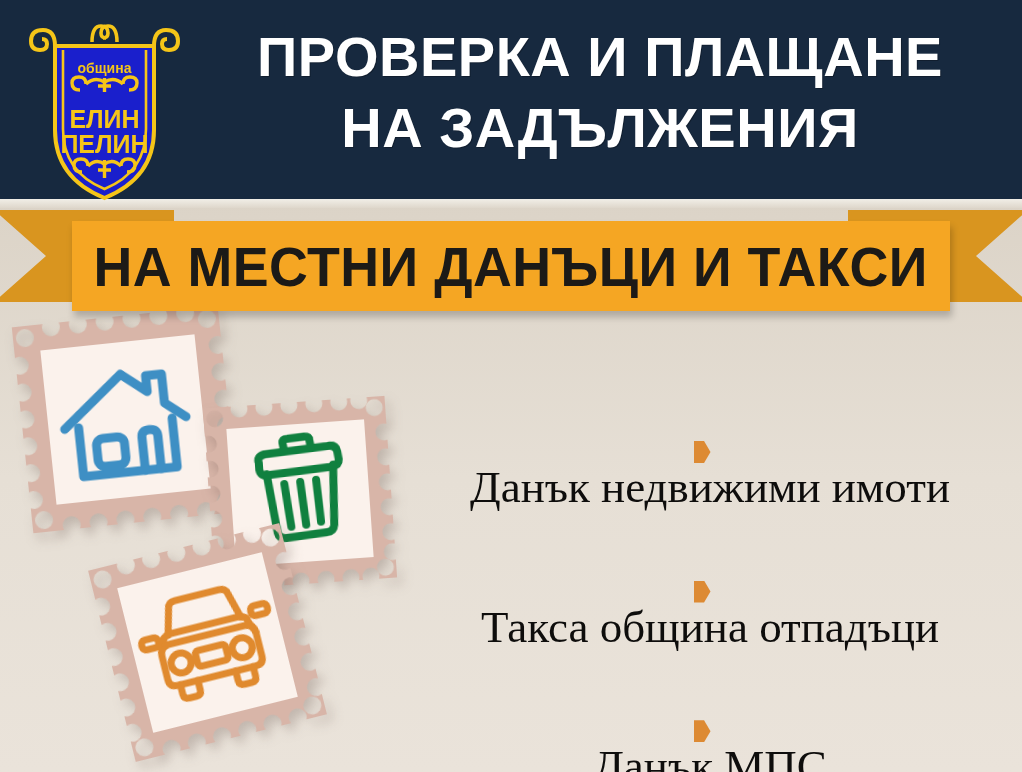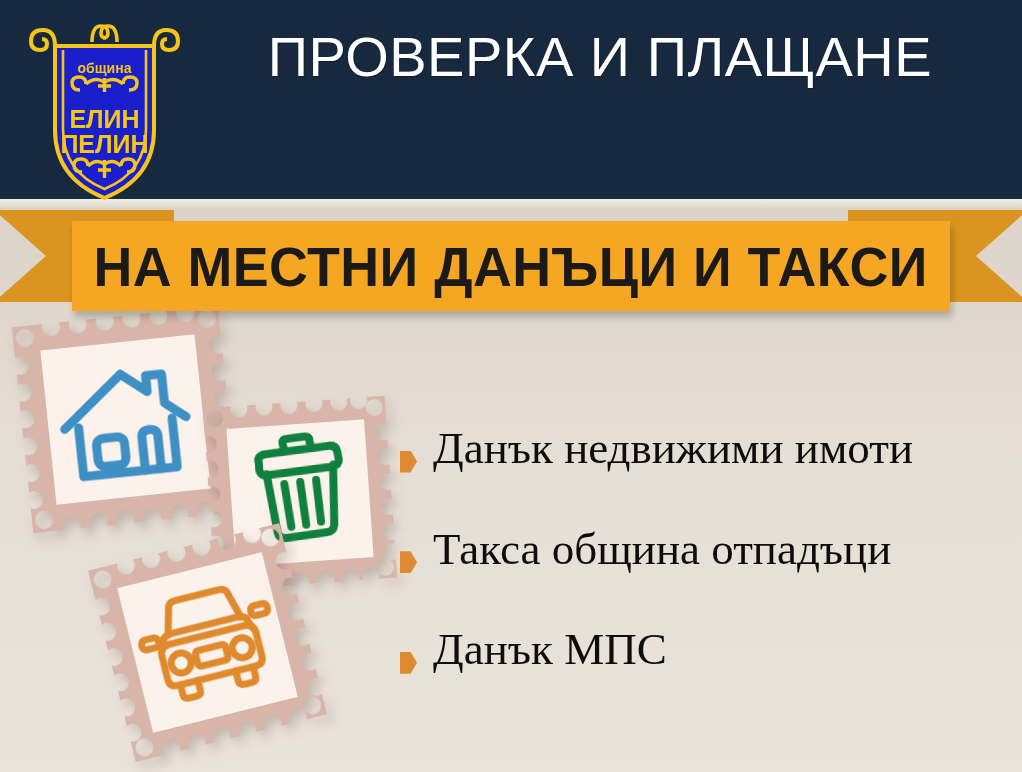--- a/index.html
+++ b/index.html
@@ -35,21 +35,21 @@
     z-index:6;
   }
   .crest svg{display:block;width:165px;height:185px;}
 
   
   .title-block{
     position:absolute;left:190px;top:22px;width:820px;
     text-align:center;
     color:#FFFFFF;
     font-family:"Liberation Sans", sans-serif;
-    font-weight:normal;
+    font-weight:bold;
     font-size:56px;
     line-height:1.26;
     letter-spacing:0.5px;
     z-index:6;
     text-shadow:1px 1px 0 rgba(0,0,0,.25);
   }
   .title-line{display:block;white-space:nowrap;}
   .title-line.l2{font-size:56px;}
 
   
@@ -91,22 +91,23 @@
     position:absolute;
     filter:drop-shadow(4px 7px 6px rgba(90,70,60,.28));
   }
   .stamp svg{display:block;}
 
   
   .list{
     position:absolute;left:400px;top:424px;width:620px;z-index:6;
   }
   .list-item{
-    display:flex;align-items:flex-end;
+    display:flex;align-items:center;
     margin-bottom:52px;
+    flex-direction:column;
   }
   .bullet{
     flex:0 0 auto;
     width:17px;height:22px;
     margin-top:17px;margin-right:16px;
     background:#DD8A33;
     clip-path:polygon(0 0,62% 0,100% 50%,62% 100%,0 100%);
   }
   .list-label{
     font-family:"Liberation Serif", serif;
@@ -154,20 +155,21 @@
         <path d="M60 152 Q52 152 52 145 Q52 139 59 139 Q66 139 66 146"></path>
         <path d="M105 152 Q113 152 113 145 Q113 139 106 139 Q99 139 99 146"></path>
         <path d="M66 146 Q74 138 82.5 144 Q91 138 99 146"></path>
         <path d="M82.5 140 L82.5 158 M76 150 L89 150"></path>
       </g>
     </svg>
   </div>
 
   <div class="title-block">
     <span class="title-line l1">ПРОВЕРКА И ПЛАЩАНЕ</span>
+    <span class="title-line l2">НА ЗАДЪЛЖЕНИЯ</span>
   </div>
 
   <div class="ribbon">
     <div class="ribbon-tail left"></div>
     <div class="ribbon-tail right"></div>
     <div class="ribbon-main">
       <span class="ribbon-text">НА МЕСТНИ ДАНЪЦИ И ТАКСИ</span>
     </div>
   </div>
 

